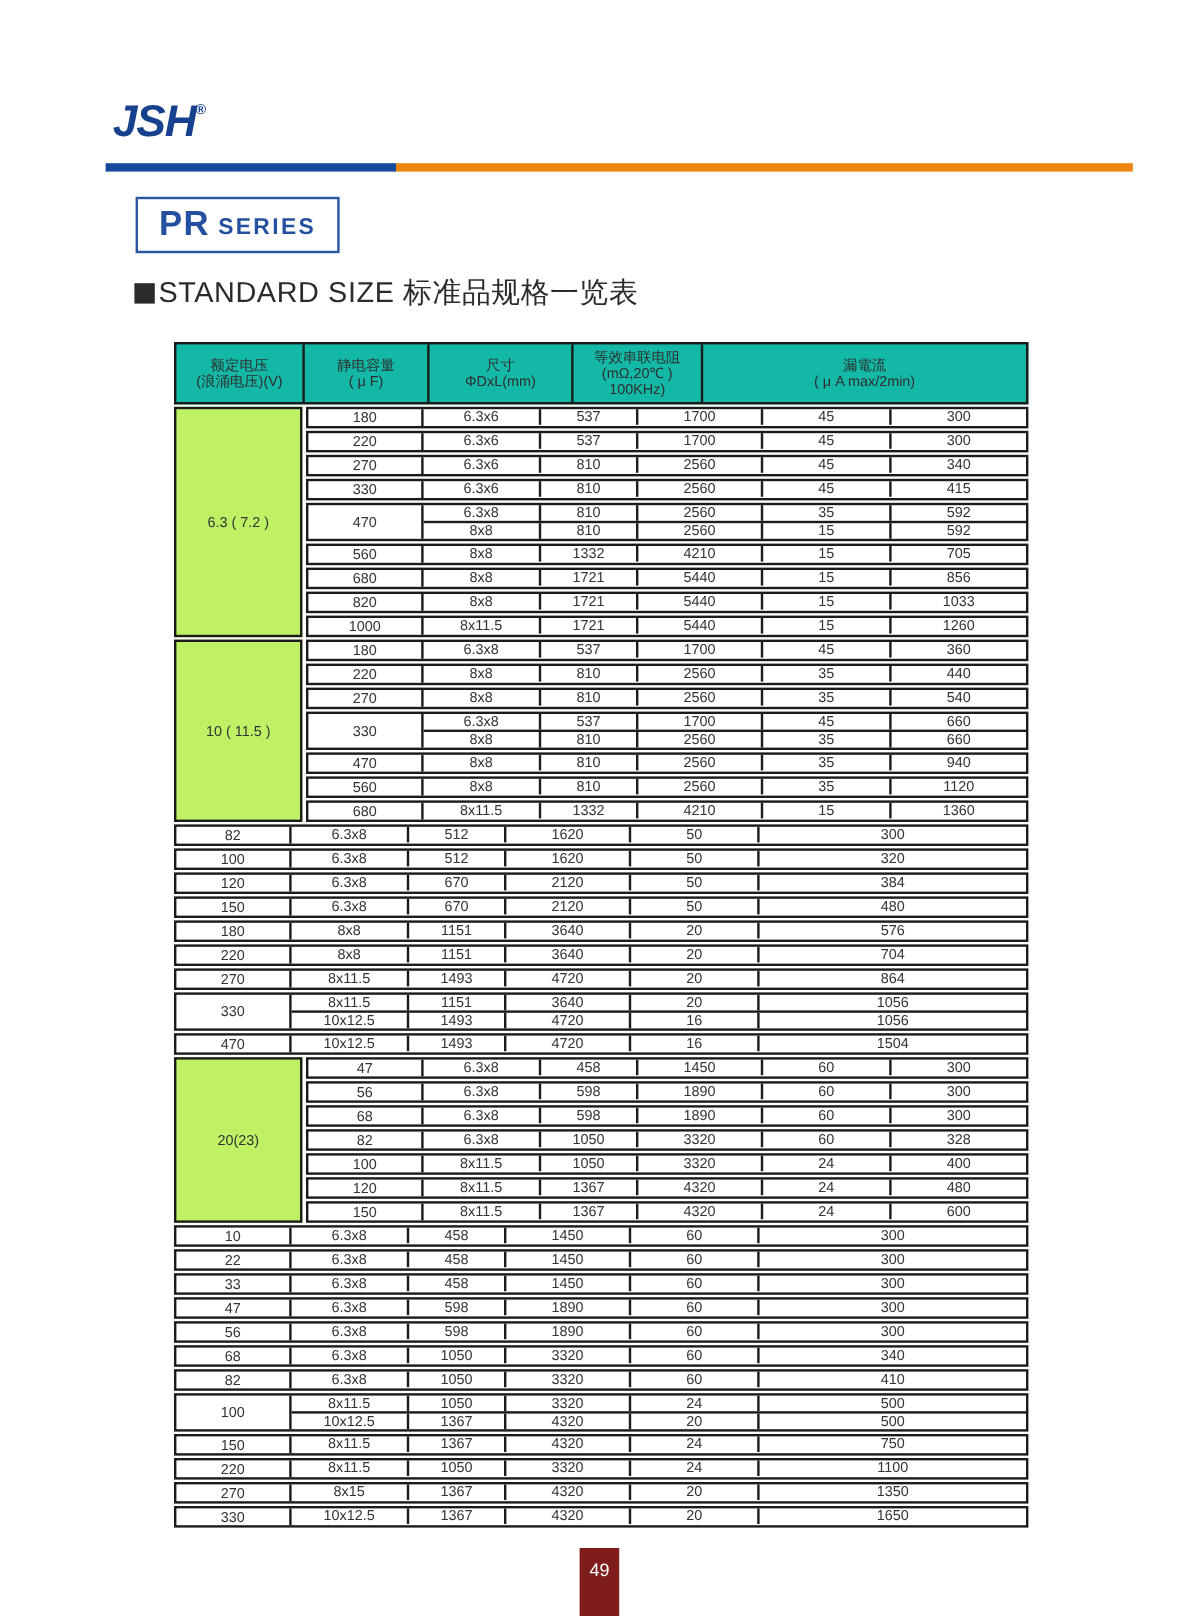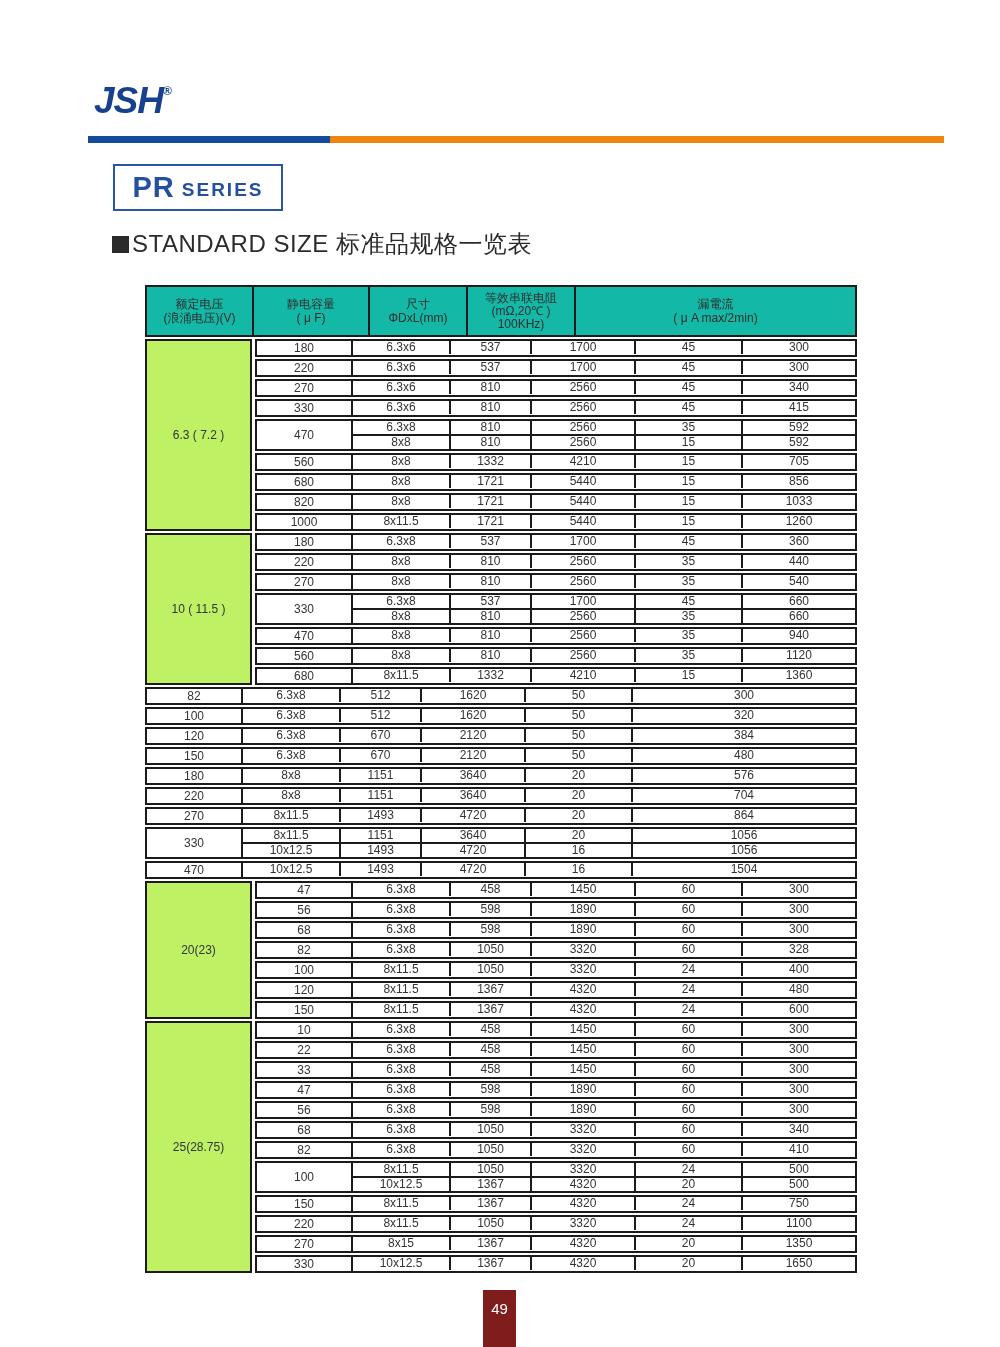--- a/index.html
+++ b/index.html
@@ -35,22 +35,22 @@
   .thead{
     display:flex;background:#14b8a6;border:2px solid #1b1b1b;box-sizing:border-box;
     height:52px;font-size:12px;color:#2e2e2e;text-align:center;
   }
   .th{
     box-sizing:border-box;display:flex;flex-direction:column;
     justify-content:center;align-items:center;line-height:14px;
   }
   .th-sep{border-left:2px solid #1b1b1b;}
   .th-voltage{width:105px;}
-  .th-cap{width:116px;}
-  .th-size{width:98px;}
+  .th-cap{width:104px;}
+  .th-size{width:120px;}
   .th-ripple{width:201px;padding:0;}
   .th-esr{width:108px;line-height:13px;}
   .th-leak{flex:1;}
   .ripple-top{flex:1;display:flex;align-items:center;justify-content:center;
     border-bottom:2px solid #1b1b1b;width:100%;box-sizing:border-box;}
   .ripple-sub{display:flex;height:23px;width:100%;}
   .ripple-sub .rcell{box-sizing:border-box;display:flex;align-items:center;justify-content:center;}
   .rcell-125{width:96px;}
   .rcell-105{flex:1;border-left:2px solid #1b1b1b;}
   .tbody{margin-top:2px;font-size:12px;}
@@ -549,21 +549,20 @@
                 <div class="cell c-t125">1367</div>
                 <div class="cell c-t105">4320</div>
                 <div class="cell c-esr">24</div>
                 <div class="cell c-leak">600</div>
               </div>
             </div>
           </div>
         </div>
       </div>
       <div class="group">
-        <div class="vcell">25(28.75)</div>
         <div class="blocks">
           <div class="block">
             <div class="ccell">10</div>
             <div class="rows">
               <div class="srow">
                 <div class="cell c-size">6.3x8</div>
                 <div class="cell c-t125">458</div>
                 <div class="cell c-t105">1450</div>
                 <div class="cell c-esr">60</div>
                 <div class="cell c-leak">300</div>

